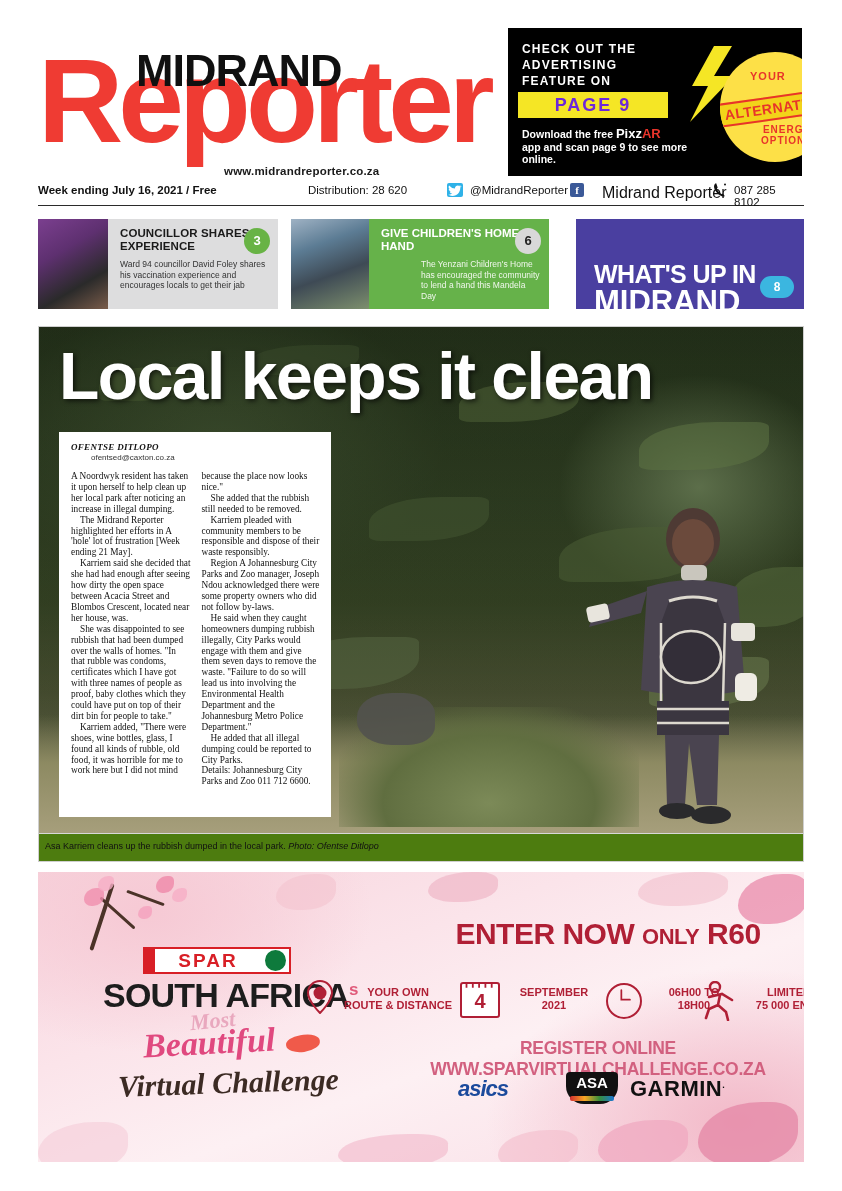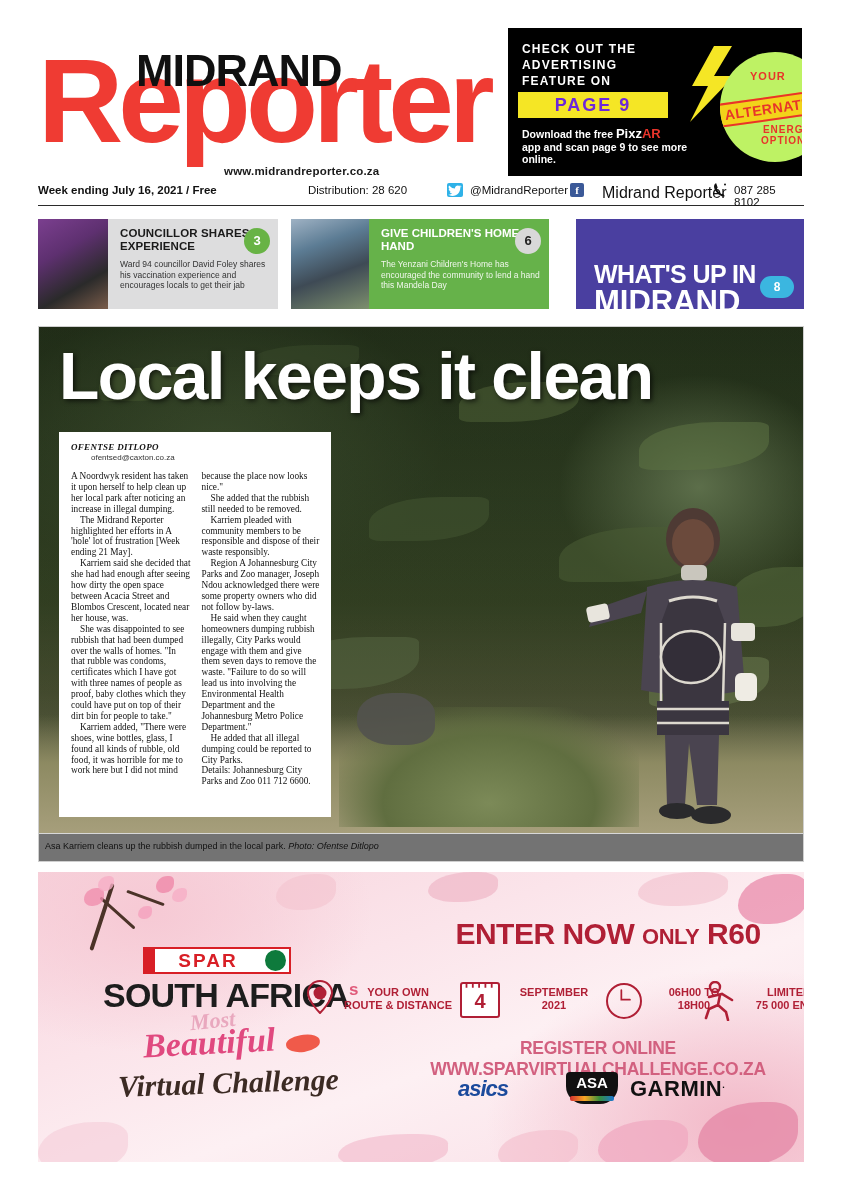--- a/index.html
+++ b/index.html
@@ -44,21 +44,21 @@
     background:#f5e625; display:flex; align-items:center; justify-content:center;
   }
   .ad-page9 span { color:#6d28d9; font-weight:bold; font-size:18px; letter-spacing:2px; }
   .ad-dl { position:absolute; left:14px; top:100px; width:168px;
     color:#fff; font-size:10.5px; font-weight:bold; line-height:12.5px; }
   .ad-pix { color:#fff; font-weight:bold; font-size:13px; }
   .ad-pix em { color:#e8342a; font-style:normal; }
   .ad-bolt { position:absolute; left:176px; top:18px; width:60px; height:76px; }
   .ad-stamp {
     position:absolute; left:212px; top:24px; width:110px; height:110px;
-    border-radius:50%; background:#bef264; overflow:hidden;
+    border-radius:50%; background:#fde047; overflow:hidden;
   }
   .stamp-your { position:absolute; left:30px; top:18px; font-size:11px;
     color:#e8342a; font-weight:bold; letter-spacing:1px; }
   .stamp-alt {
     position:absolute; left:-8px; top:44px; width:126px; height:24px;
     background:#f2d31a; border:2px solid #e8342a; transform:rotate(-8deg);
     display:flex; align-items:center; justify-content:center;
   }
   .stamp-alt span { color:#e8342a; font-weight:bold; font-size:14px;
     letter-spacing:0.5px; font-family:"Liberation Sans",sans-serif; }
@@ -98,21 +98,21 @@
   .t1 .t-num { position:absolute; right:8px; top:9px; width:26px; height:26px;
     border-radius:50%; background:#68b345; color:#fff; font-weight:bold; font-size:13px;
     line-height:26px; text-align:center; }
 
   .t2 { left:253px; width:258px; }
   .t2 .t-photo { position:absolute; left:0; top:0; width:78px; height:90px;
     background:linear-gradient(160deg,#9fb2c4 0%,#5c7c94 30%,#3e4a55 60%,#7d8f6d 100%); }
   .t2 .t-body { position:absolute; left:78px; top:0; width:180px; height:90px;
     background:#66b24a; padding:8px 8px 0 12px; }
   .t2 .t-head { font-size:11.5px; font-weight:bold; color:#fff; line-height:13px; }
-  .t2 .t-sub { margin-top:6px; font-size:8.5px; color:#f0f7ec; line-height:10.5px; }
+  .t2 .t-sub { margin-top:6px; font-size:8.5px; color:#f0f7ec; line-height:10.5px;margin-left:40px; }
   .t2 .t-num { position:absolute; right:8px; top:9px; width:26px; height:26px;
     border-radius:50%; background:#d8d8d8; color:#222; font-weight:bold; font-size:13px;
     line-height:26px; text-align:center; }
 
   .t3 { left:538px; width:228px; background:#4a3fa0; }
   .t3 .wu-text { position:absolute; left:18px; top:14px; color:#fff;
     font-weight:bold; font-size:25px; line-height:27px; letter-spacing:-0.6px;margin-top:28px; }
   .t3 .wu-text .l2 { font-size:31px; letter-spacing:0px; }
   .t3 .t-num { position:absolute; right:10px; bottom:11px; width:34px; height:22px;
     border-radius:11px; background:#3bb6e0; color:#fff; font-weight:bold;
@@ -152,21 +152,21 @@
     font-family:"Liberation Serif", serif; letter-spacing:0.3px; }
   .byemail { font-size:8px; color:#333; font-family:"Liberation Sans", sans-serif; margin-top:1px;padding-left:20px; }
   .cols { margin-top:9px; column-count:2; column-gap:11px; height:348px; }
   .cols p { font-family:"Liberation Serif", serif; font-size:9.3px; line-height:10.9px;
     color:#111; text-indent:9px; text-align:left; }
   .cols p.first { text-indent:0; }
 
   .photo-person { position:absolute; right:30px; bottom:0; width:190px; height:330px; }
 
   .caption { position:absolute; left:0; bottom:0; width:766px; height:28px;
-    background:#737373; border-top:1px solid #d8d8d8; padding:7px 0 0 6px;
+    background:#4d7c0f; border-top:1px solid #d8d8d8; padding:7px 0 0 6px;
     font-size:9px; color:#111; }
   .caption i { font-style:italic; }
 
   
   .spar {
     position:absolute; left:38px; top:872px; width:766px; height:290px;
     background:
       radial-gradient(ellipse 320px 200px at 110px 40px, #f6c9d4 0%, rgba(246,201,212,0) 70%),
       radial-gradient(ellipse 360px 220px at 700px 250px, #f2b9c8 0%, rgba(242,185,200,0) 70%),
       linear-gradient(160deg,#f7d4dd 0%, #fbe4ea 35%, #fdf0f3 60%, #f9dde5 100%);

